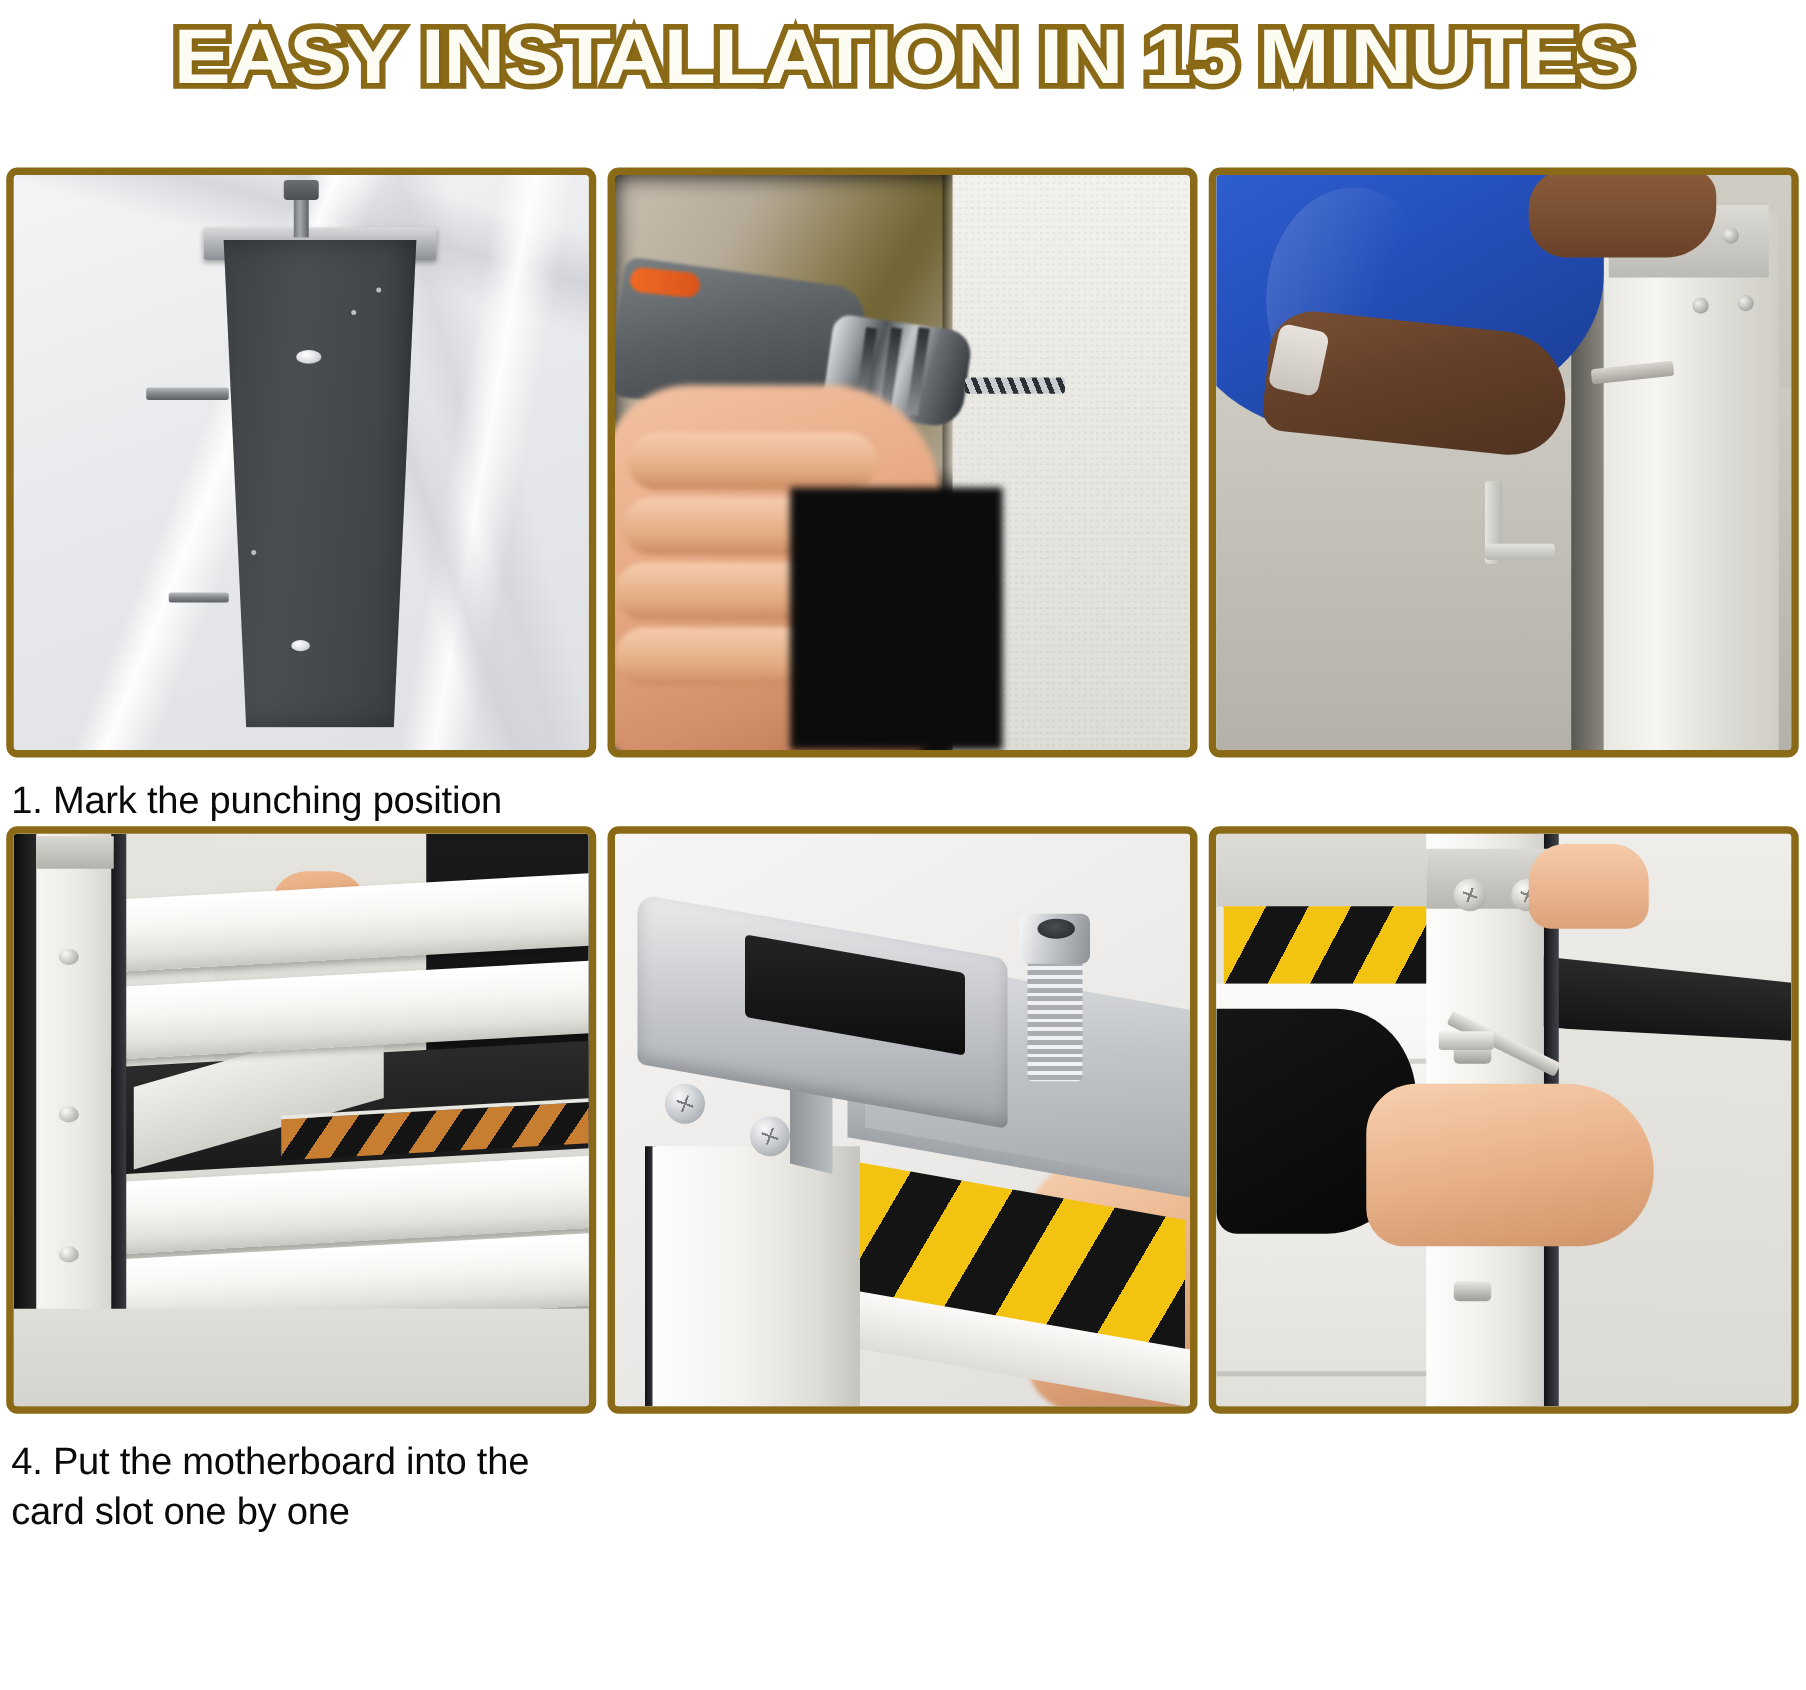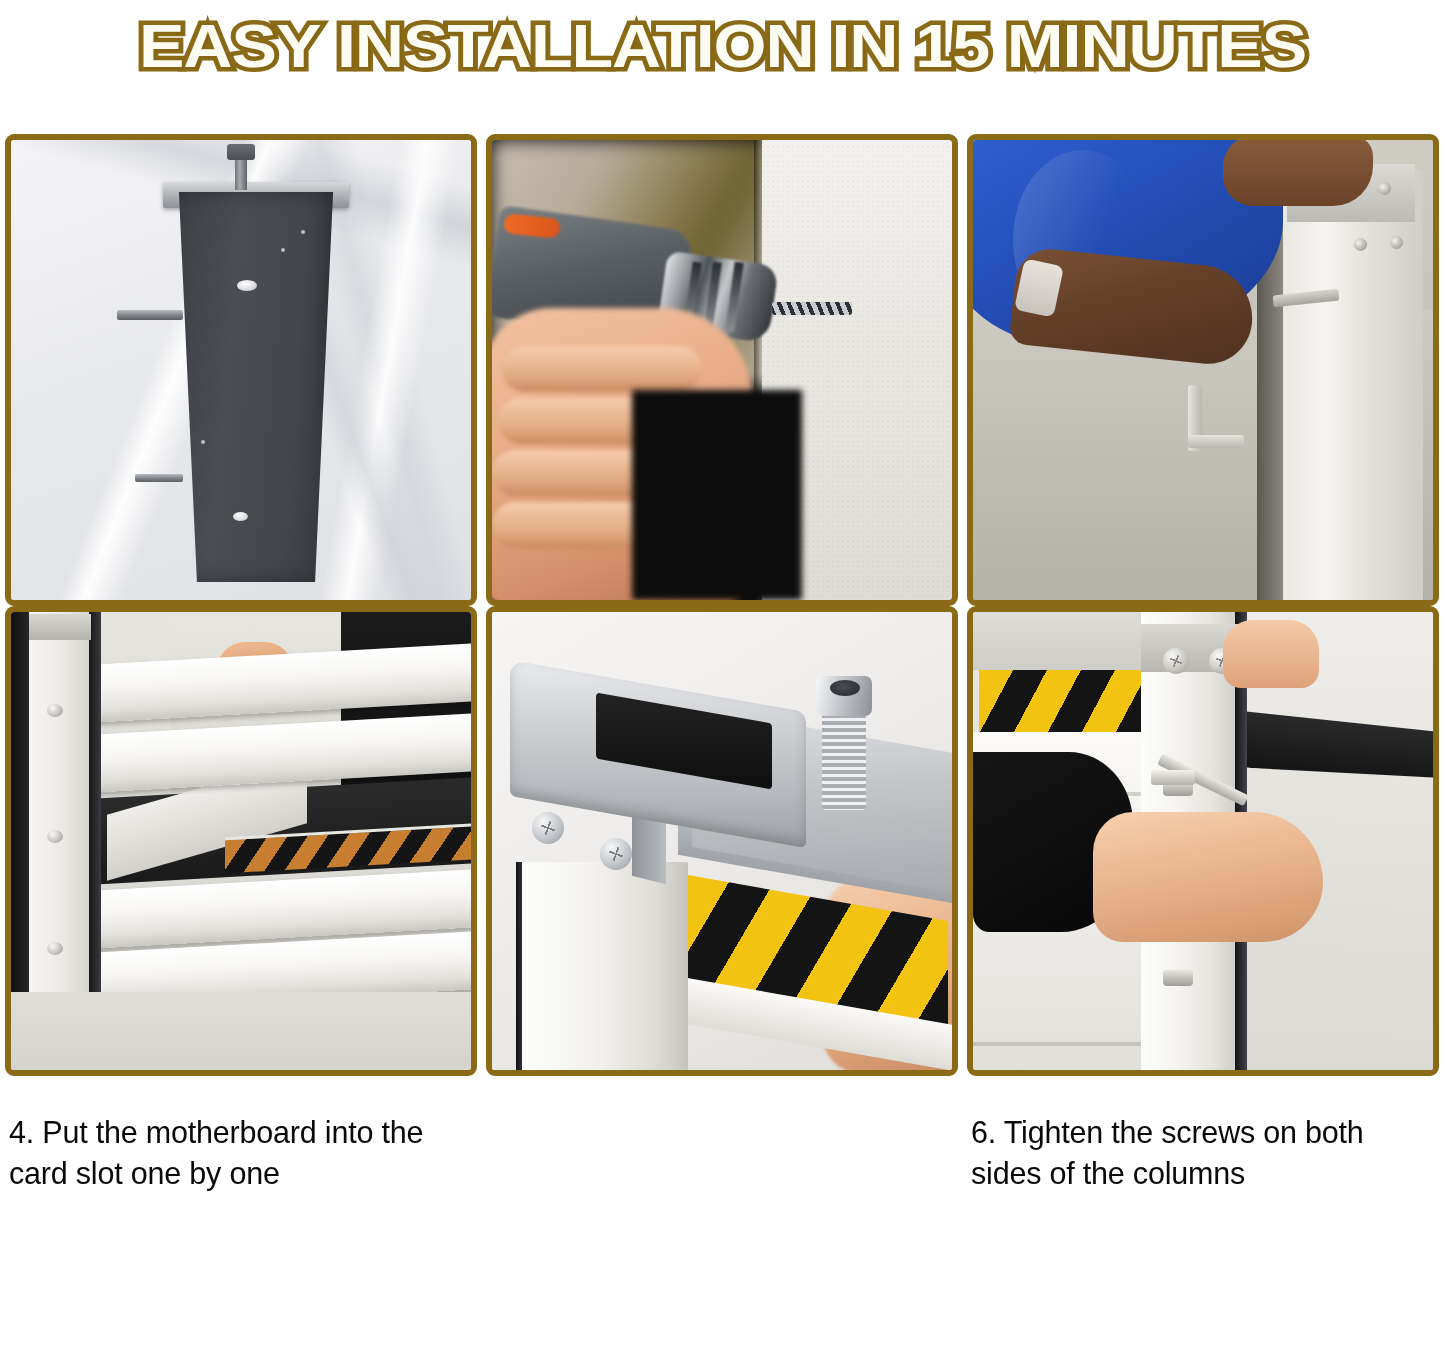--- a/index.html
+++ b/index.html
@@ -65,21 +65,21 @@
   }
 
   .caption {
     font-size: 30.5px;
     line-height: 1.33;
     color: #0a0a0a;
     font-weight: 500;
     padding: 14px 6px 0 4px;
     letter-spacing: -0.2px;
   }
-  .row2 .caption { padding-top: 36px; }
+  .row2 .caption { padding-top: 18px; }
   .row2 .frame { height: 470px; }
 
   
   .p1 { background: linear-gradient(160deg,#f4f4f6 0%,#e8e9ec 45%,#dfe0e4 100%); }
   .p1 .cloth {
     position:absolute; inset:0;
     background:
       linear-gradient(112deg, transparent 36%, rgba(255,255,255,.95) 40%, transparent 46%),
       linear-gradient(70deg, transparent 60%, rgba(200,203,210,.55) 64%, transparent 69%),
       linear-gradient(100deg, transparent 72%, rgba(255,255,255,.9) 77%, transparent 83%),
@@ -522,20 +522,21 @@
         <div class="bolthead"></div>
         <div class="hole h1"></div>
         <div class="hole h2"></div>
         <div class="pin pa"></div>
         <div class="pin pb"></div>
         <div class="speck" style="left:290px;top:90px"></div>
         <div class="speck" style="left:270px;top:108px"></div>
         <div class="speck" style="left:190px;top:300px"></div>
       </div>
     </div>
+    <div class="caption">1. Mark the punching position</div>
   </div>
 
   <div class="cell row1">
     <div class="frame">
       <div class="photo p2">
         <div class="bgblur"></div>
         <div class="darkband"></div>
         <div class="wall"></div>
         <div class="wallbevel"></div>
         <div class="drillbody"></div>
@@ -646,16 +647,15 @@
         <div class="scr6" style="left:236px;top:36px"></div>
         <div class="bolt6" style="left:190px;top:168px"></div>
         <div class="bolt6" style="left:190px;top:358px"></div>
         <div class="sleeve6"></div>
         <div class="hand6"></div>
         <div class="hand6b"></div>
         <div class="wrench6"></div>
         <div class="wrench6b"></div>
       </div>
     </div>
-    <div class="caption">6. Tighten the screws on both sides of the columns</div>
   </div>
 
 </div>
 
 </body></html>

